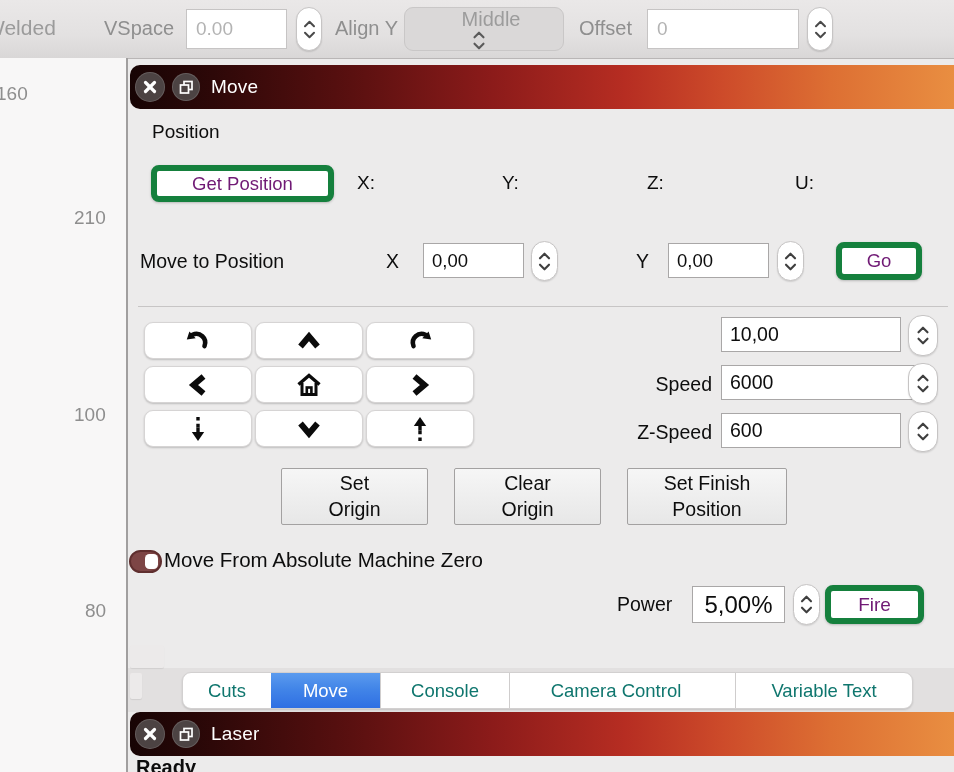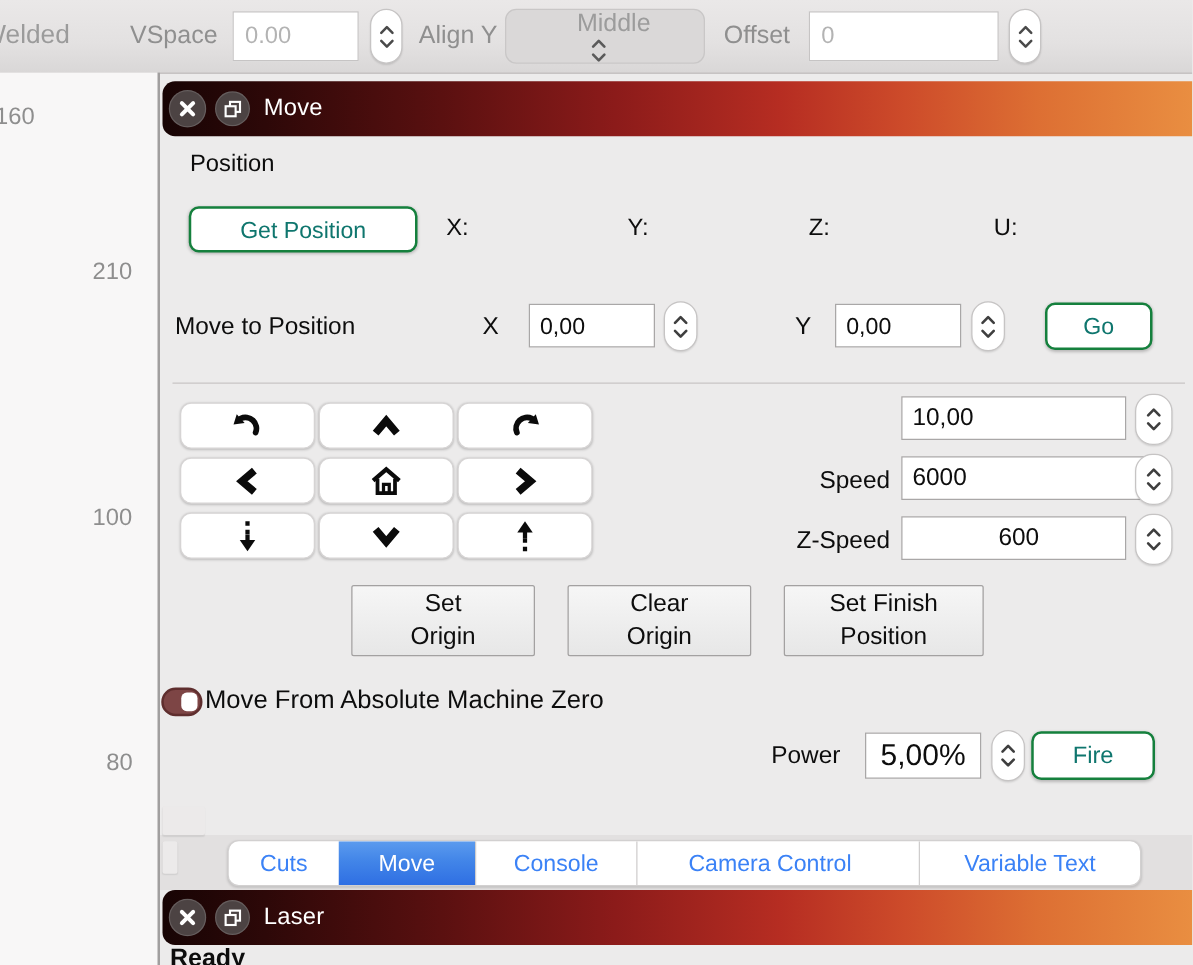--- a/index.html
+++ b/index.html
@@ -31,44 +31,44 @@
   .dock-header{position:absolute;left:130px;width:824px;height:44px;border-radius:10px 0 0 10px;
     background:linear-gradient(90deg,#170404 0%,#2d0808 10%,#5a1010 27%,#8c1b1a 44%,
       #b62d22 60%,#cd4b2a 72%,#dd6f33 85%,#e98e41 100%);
     display:flex;align-items:center;}
   .dock-btn{border-radius:50%;background:#4c4343;display:flex;align-items:center;
     justify-content:center;box-shadow:inset 0 0 0 1px rgba(255,255,255,0.14);}
   .dock-title{color:#fff;font-size:19px;margin-left:11px;letter-spacing:0.2px;}
 
   
   .lbl{position:absolute;font-size:19px;color:#0d0d0d;white-space:nowrap;}
-  .btn-white{position:absolute;background:#fff;border:2px solid #15803d;border-radius:8px;
+  .btn-white{position:absolute;background:#fff;border:6px solid #15803d;border-radius:8px;
     box-shadow:0 1px 2.5px rgba(0,0,0,0.22);display:flex;align-items:center;justify-content:center;
-    font-size:18.5px;color:#0f766e;box-sizing:border-box;cursor:default;}
+    font-size:18.5px;color:#701a75;box-sizing:border-box;cursor:default;}
   .p-input{position:absolute;background:#fff;border:1.5px solid #a9a7a7;font-size:18.5px;
     color:#0d0d0d;padding:0 0 0 8px;box-sizing:border-box;outline:none;
     font-family:"Liberation Sans",sans-serif;}
   .divider{position:absolute;height:1px;background:#c7c5c5;}
   .jog-btn{position:absolute;width:108px;height:37px;background:#fff;border:1px solid #d6d4d4;
     border-radius:9px;box-shadow:0 1px 2px rgba(0,0,0,0.2);display:flex;align-items:center;
     justify-content:center;box-sizing:border-box;}
   .origin-btn{position:absolute;height:57px;background:linear-gradient(180deg,#f6f6f6,#e7e7e7);
     border:1px solid #a3a1a1;border-radius:2px;display:flex;align-items:center;justify-content:center;
     text-align:center;font-size:19.5px;line-height:1.32;color:#0d0d0d;box-sizing:border-box;}
   .toggle{position:absolute;left:129px;top:550px;width:33px;height:23px;border-radius:12px;
     background:#7d4545;border:2px solid #5f2e2e;box-sizing:border-box;}
   .toggle-knob{position:absolute;right:2px;top:2px;width:13px;height:15px;border-radius:4.5px;
     background:#fff;}
 
   
   .tab-band{position:absolute;left:128px;top:668px;width:826px;height:44px;background:#e2e0e0;}
   .tabbar{position:absolute;left:182px;top:672px;height:37px;display:flex;border-radius:9px;
     overflow:hidden;border:1px solid #d2d0d0;background:#fff;box-sizing:border-box;
     box-shadow:0 1px 2px rgba(0,0,0,0.14);}
-  .tab{display:flex;align-items:center;justify-content:center;font-size:18.5px;color:#3b82f6;
+  .tab{display:flex;align-items:center;justify-content:center;font-size:18.5px;color:#0f766e;
     border-left:1px solid #cfcdcd;box-sizing:border-box;}
   .tab:first-child{border-left:none;}
   .tab.active{background:linear-gradient(180deg,#5b9bee 0%,#4285e8 45%,#2f6fe3 100%);
     color:#fff;border-left:none;}
   .scroll-chip{position:absolute;background:#eceaea;border-radius:2px;
     box-shadow:0 1px 1px rgba(0,0,0,0.08);}
 
   .ready{position:absolute;left:136px;top:756px;font-size:20px;font-weight:600;color:#0d0d0d;}
 </style>
 </head>
@@ -241,21 +241,21 @@
   <div class="stepper abs" style="left:908px;top:363px;width:30px;height:41px;">
     <svg width="14" height="8" viewBox="0 0 13 8">
         <polyline points="2,6.3 6.5,1.7 11,6.3" fill="none" stroke="#3f3f3f" stroke-width="2.1" stroke-linecap="round" stroke-linejoin="round"></polyline>
       </svg>
     <svg width="14" height="8" viewBox="0 0 13 8" style="transform:rotate(180deg)">
         <polyline points="2,6.3 6.5,1.7 11,6.3" fill="none" stroke="#3f3f3f" stroke-width="2.1" stroke-linecap="round" stroke-linejoin="round"></polyline>
       </svg>
   </div>
 
   <span class="lbl" style="left:560px;top:421px;width:152px;text-align:right;font-size:19.5px;">Z-Speed</span>
-  <input class="p-input abs" style="left: 721px; top: 413px; width: 180px; height: 35px; font-size: 19.5px; text-align: center;" readonly="" value="600">
+  <input class="p-input abs" style="left: 721px; top: 413px; width: 180px; height: 35px; font-size: 19.5px;" readonly="" value="600">
   <div class="stepper abs" style="left:908px;top:411px;width:30px;height:41px;">
     <svg width="14" height="8" viewBox="0 0 13 8">
         <polyline points="2,6.3 6.5,1.7 11,6.3" fill="none" stroke="#3f3f3f" stroke-width="2.1" stroke-linecap="round" stroke-linejoin="round"></polyline>
       </svg>
     <svg width="14" height="8" viewBox="0 0 13 8" style="transform:rotate(180deg)">
         <polyline points="2,6.3 6.5,1.7 11,6.3" fill="none" stroke="#3f3f3f" stroke-width="2.1" stroke-linecap="round" stroke-linejoin="round"></polyline>
       </svg>
   </div>
 
   <div class="origin-btn" style="left:281px;top:468px;width:147px;">

